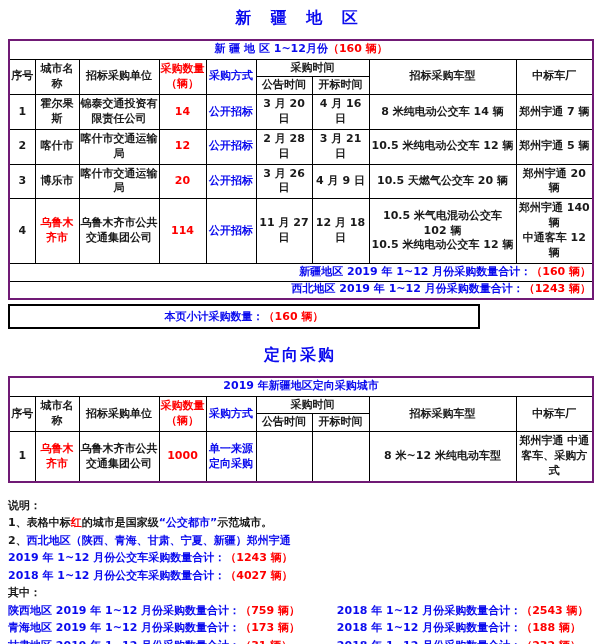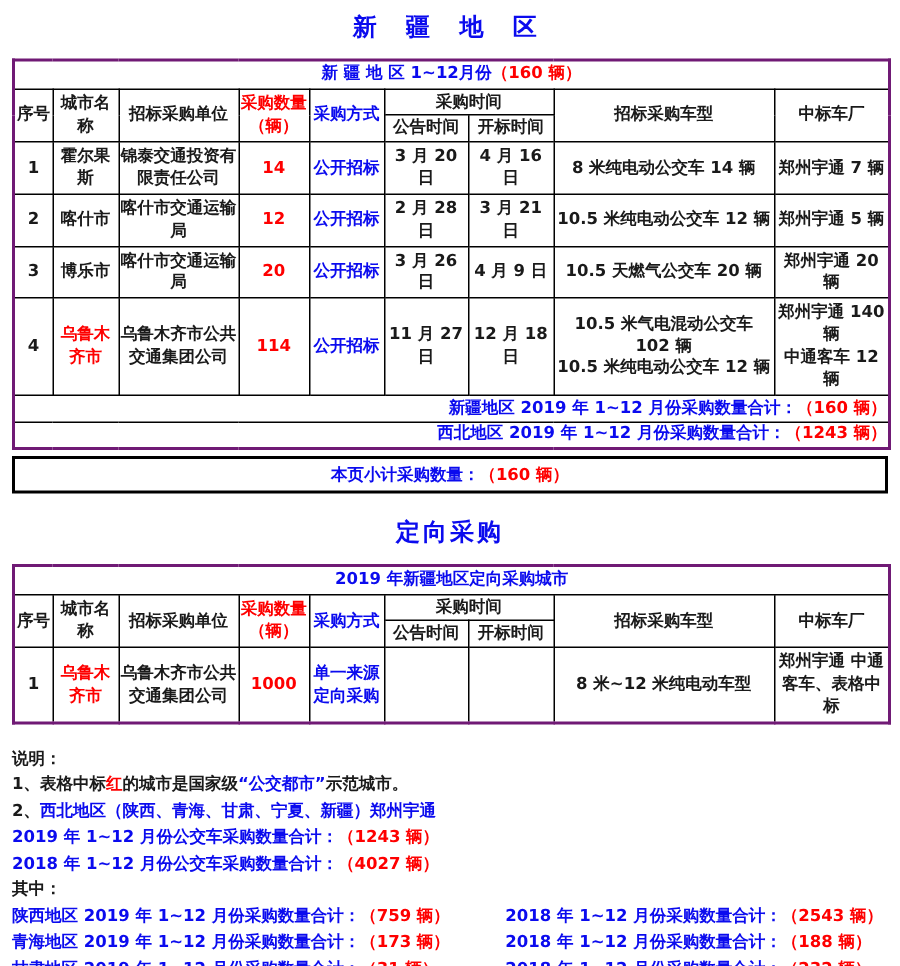--- a/index.html
+++ b/index.html
@@ -41,21 +41,21 @@
   .caption-row td { height: 19px; padding: 1px; }
   .hdr td { padding: 1px; }
   .data-row td { height: 32px; }
   .data-row.tall td { height: 36px; }
   .summary-row td { height: 18px; padding: 0 1px; text-align: right; }
 
   .red { color: #fe0000; }
   .blue { color: #0b0bee; }
 
   .subtotal-box {
-    width: 584px;
+    width: 472px;
     border: 2px solid #000;
     margin-top: 4px;
     text-align: center;
     font-size: 11px;
     font-weight: bold;
     padding: 3px 0;
   }
 
   .notes { margin-top: 14px; font-size: 11px; font-weight: bold; }
   .note-line { line-height: 17.5px; white-space: nowrap; }
@@ -216,21 +216,21 @@
             <div>单一来源</div>
             <div>定向采购</div>
           </td>
       <td></td>
       <td></td>
       <td>
             <div>8 米~12 米纯电动车型</div>
           </td>
       <td>
             <div>郑州宇通 中通</div>
-            <div>客车、表格中标</div>
+            <div>客车、采购方式</div>
           </td>
     </tr>
   </tbody>
     </table>
 
   <div class="notes">
     <div class="note-line">说明：</div>
     <div class="note-line"><span>1、表格中标</span><span class="red">红</span><span>的城市是国家级</span><span class="blue">“公交都市”</span><span>示范城市。</span></div>
     <div class="note-line"><span>2、</span><span class="blue">西北地区（陕西、青海、甘肃、宁夏、新疆）郑州宇通</span></div>
     <div class="note-line"><span class="blue">2019 年 1~12 月份公交车采购数量合计：</span><span class="red">（1243 辆）</span></div>

